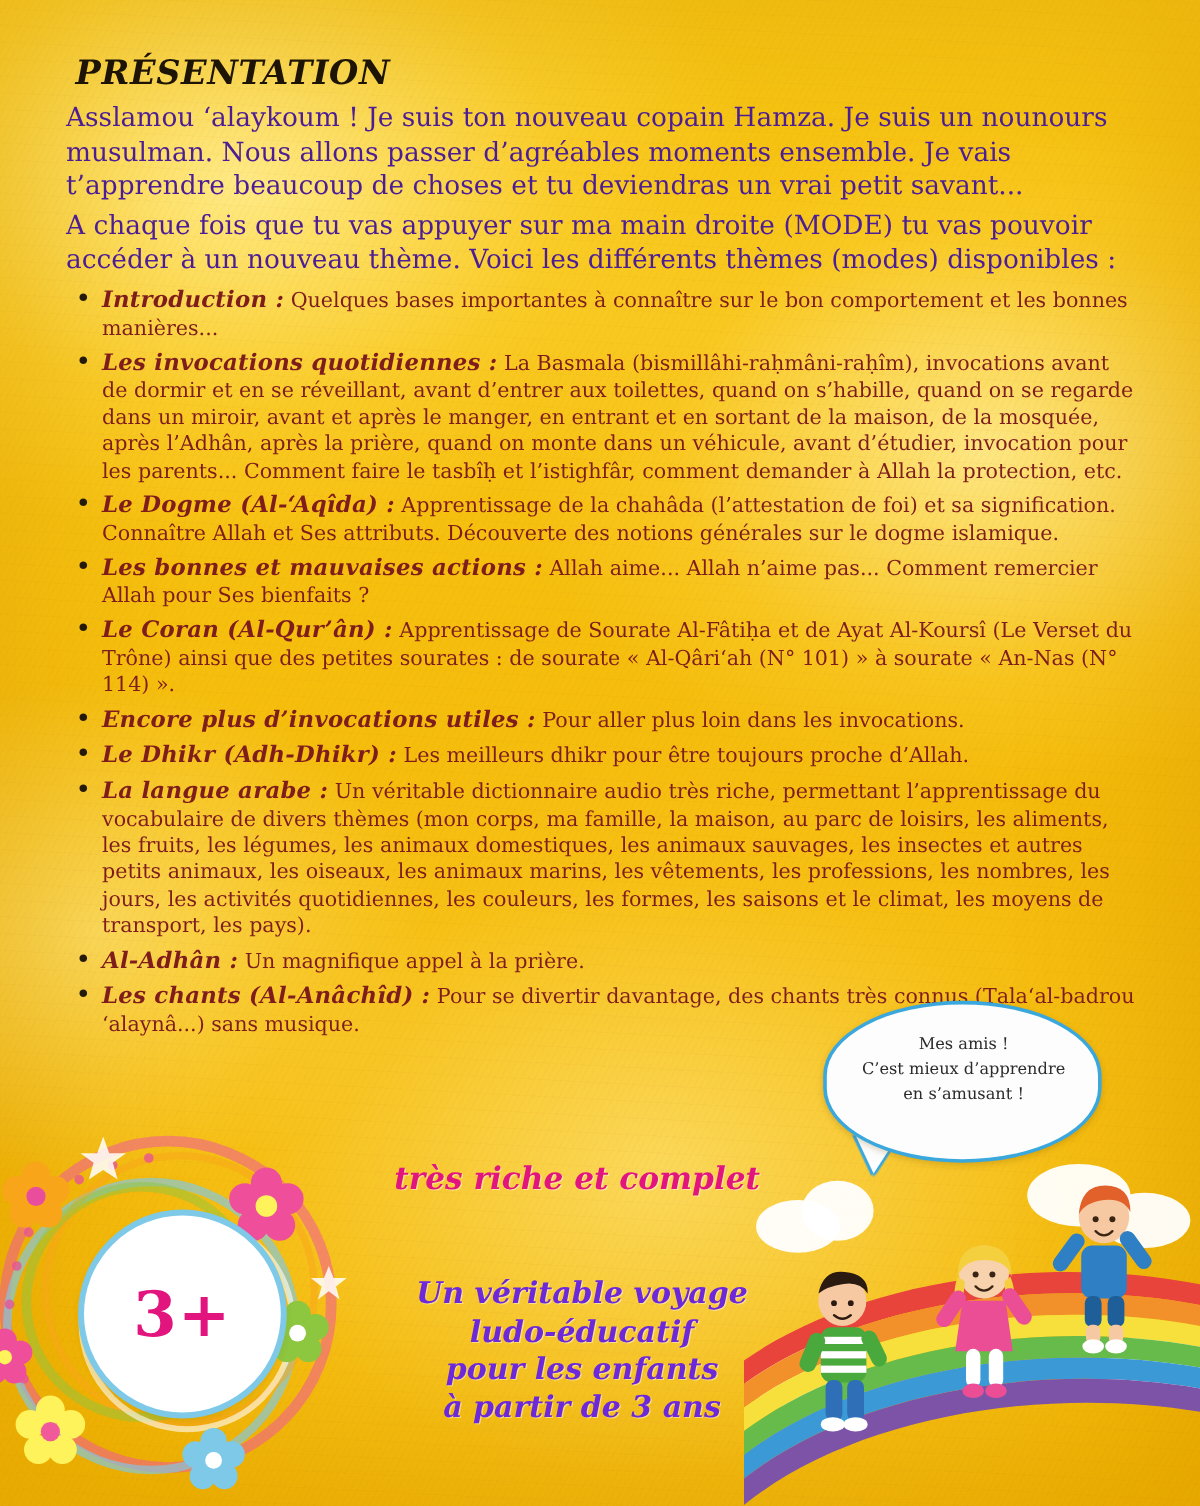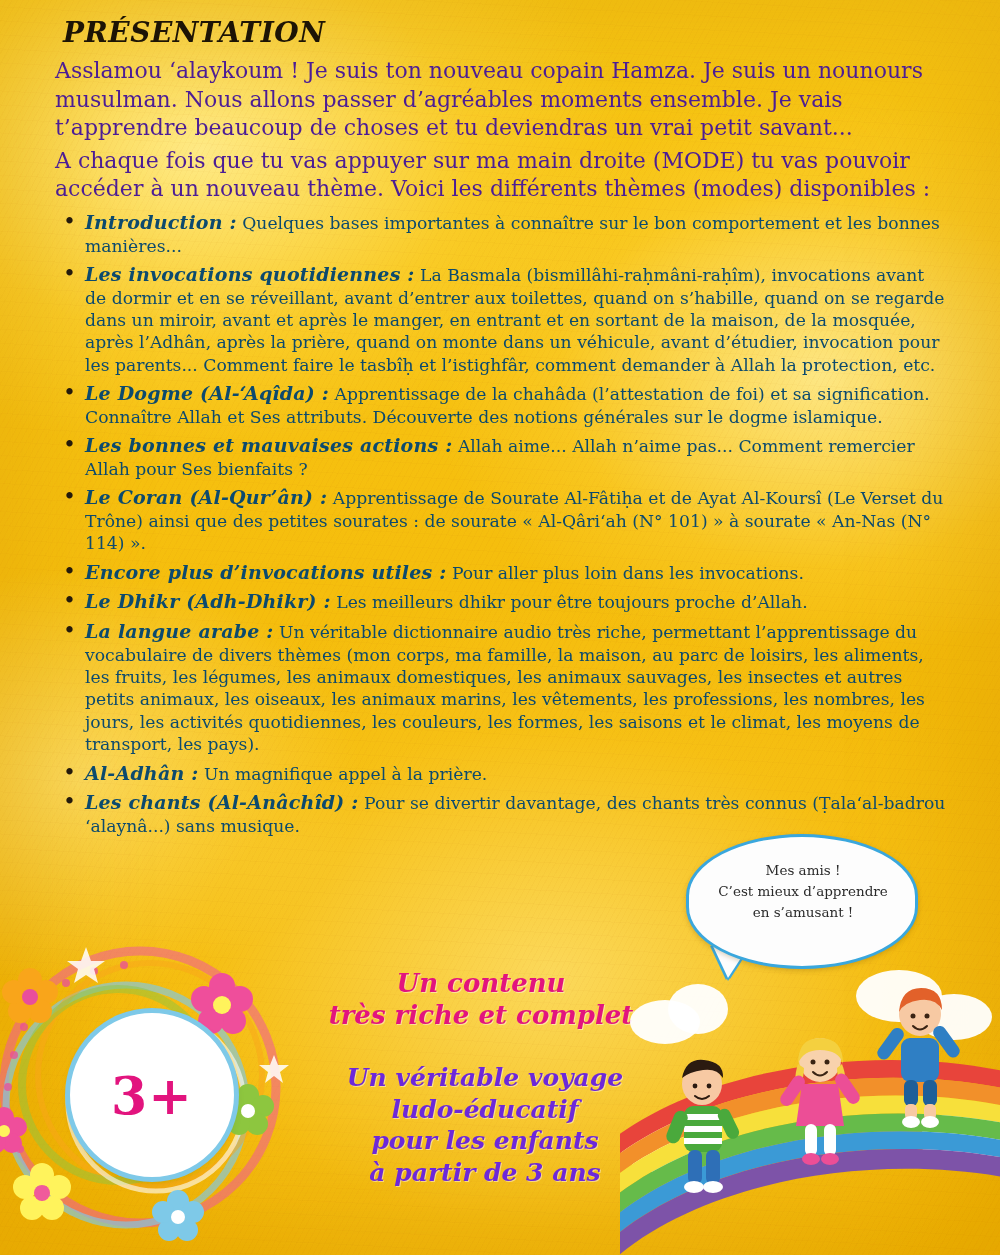--- a/index.html
+++ b/index.html
@@ -41,21 +41,21 @@
     position: absolute;
     inset: 0;
     box-shadow: inset 0 0 120px 30px rgba(205,140,0,0.28);
     pointer-events: none;
   }
 
   
   .content {
     position: absolute;
     left: 55px;
-    top: 16px;
+    top: 44px;
     width: 895px;
     color: #241a0c;
   }
   .doc-title {
     font-family: "DejaVu Serif", serif;
     font-weight: bold;
     font-style: italic;
     font-size: 28px;
     letter-spacing: .5px;
     color: #1d1405;
@@ -72,21 +72,21 @@
     list-style: none;
     margin: 6px 0 0 0;
     padding: 0;
   }
   ul.themes > li {
     position: relative;
     padding-left: 30px;
     margin-bottom: 5px;
     font-size: 17.2px;
     line-height: 1.30;
-    color: #0c4a6e;
+    color: #7f1d1d;
   }
   ul.themes > li::before {
     content: "•";
     position: absolute;
     left: 8px;
     top: -2px;
     font-size: 22px;
     line-height: 1.3;
     color: #241a0c;
   }
@@ -272,21 +272,20 @@
   <div class="bubble-tail"></div>
   <div class="bubble"></div>
   <div class="bubble-text">
     <div>Mes amis !</div>
     <div>C’est mieux d’apprendre</div>
     <div>en s’amusant !</div>
   </div>
 </div>
 
 <div class="slogan-pink">
-  <div>Un contenu</div>
   <div>très riche et complet</div>
 </div>
 
 <div class="slogan-teal">
   <div>Un véritable voyage</div>
   <div>ludo-éducatif</div>
   <div>pour les enfants</div>
   <div>à partir de 3 ans</div>
 </div>
 

